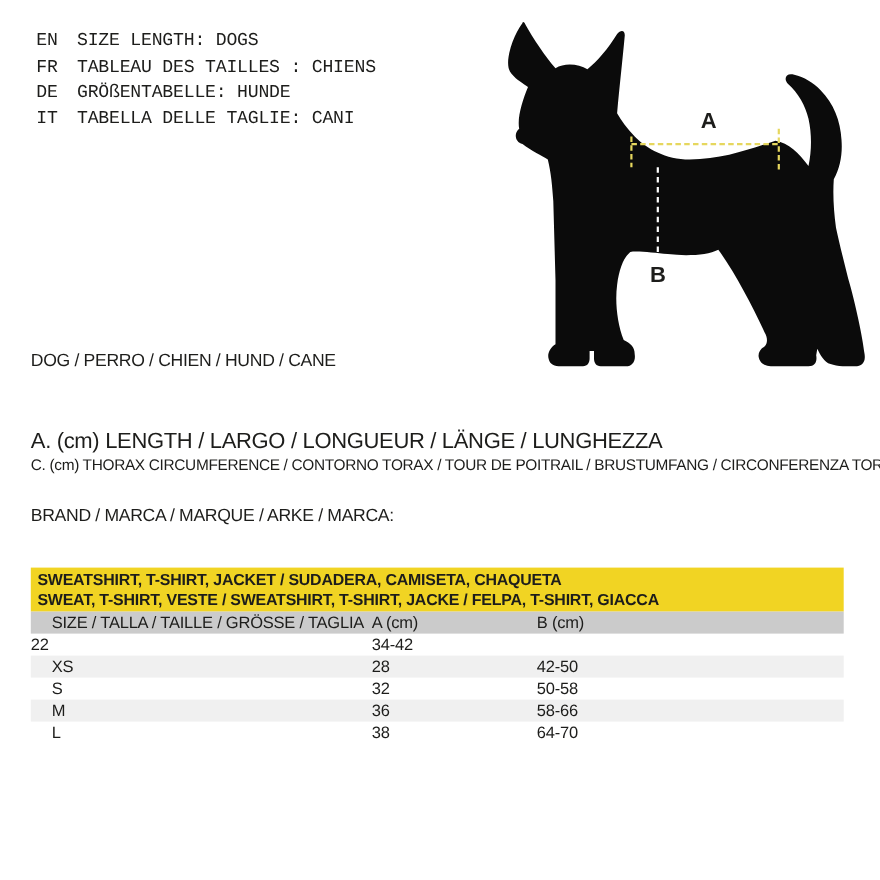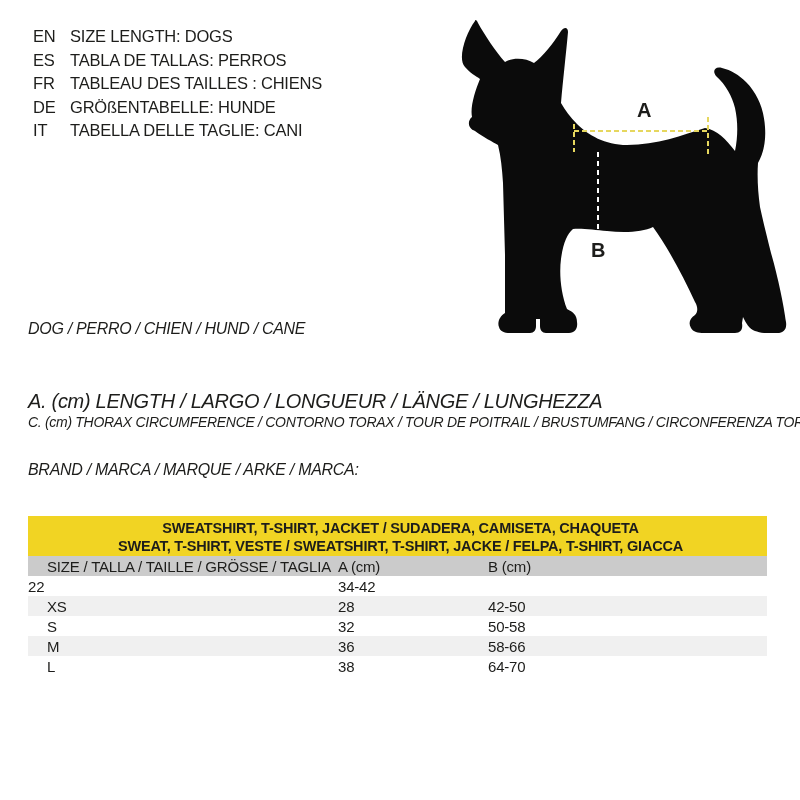--- a/index.html
+++ b/index.html
@@ -6,61 +6,57 @@
   body{
     width:800px;height:800px;position:relative;background:#fff;
     font-family:"Liberation Sans","DejaVu Sans",sans-serif;
     color:var(--ink,#1d1d1b);overflow:hidden;
     -webkit-font-smoothing:antialiased;
   }
   .abs{position:absolute;}
   
   .lang-block{left:33px;top:27px;}
   .lang-row{display:grid;grid-template-columns:37px auto;height:23.5px;
-    font-size:16.5px;font-weight:500;letter-spacing:-0.2px;white-space:nowrap;}
+    font-size:16.5px;font-weight:500;letter-spacing:-0.2px;white-space:nowrap;font-family:Liberation Mono, monospace;}
   
   .dog-figure{left:455px;top:15px;width:335px;height:325px;}
   .dog-figure svg{position:absolute;left:0;top:0;}
   .dog-path{fill:#0b0b0b;}
   .dash-y{stroke:var(--dash-yellow,#e6d75e);stroke-width:2;stroke-dasharray:5 3;fill:none;}
   .dash-w{stroke:#ffffff;stroke-width:2;stroke-dasharray:5 4;fill:none;}
   .diagram-label{position:absolute;width:28px;text-align:center;
     font-size:20px;font-weight:700;letter-spacing:-0.5px;}
   .label-a{left:175px;top:84px;}
   .label-b{left:129px;top:224px;}
   
-  .caption-line{left:28px;font-size:16px;letter-spacing:-0.3px;white-space:nowrap;font-style:italic;}
+  .caption-line{left:28px;font-size:16px;letter-spacing:-0.3px;white-space:nowrap;}
   .dog-caption{top:320px;}
   .measure-a{top:390px;font-size:20px;}
   .measure-c{top:414px;font-size:14px;letter-spacing:-0.3px;}
   .brand-line{top:461px;}
   
   .size-table{left:28px;top:516px;width:739px;}
   .table-title{background:var(--accent-yellow,#f1d423);height:40px;padding:3px 0 0 6px;
-    box-sizing:border-box;text-align:center;}
+    box-sizing:border-box;}
   .table-title div{font-size:14.5px;font-weight:700;line-height:18px;
     letter-spacing:-0.2px;white-space:nowrap;}
   .t-row{display:grid;grid-template-columns:310px 150px 98px auto;height:20px;
     align-items:center;font-size:15px;letter-spacing:-0.2px;}
   .t-row .c-size{padding-left:19px;text-align:left;white-space:nowrap;}
   .t-row .c-a,.t-row .c-b{}
   .t-head{background:var(--header-gray,#cbcbcb);}
   .t-row.alt{background:var(--alt-row-gray,#f0f0f0);}
 </style>
 </head>
 <body>
 
 <div class="abs lang-block">
   <div class="lang-row">
     <span>EN</span>
     <span>SIZE LENGTH: DOGS</span>
-  </div>
-  <div class="lang-row">
-    <span>ES</span>
-    <span>TABLA DE TALLAS: PERROS</span>
   </div>
   <div class="lang-row">
     <span>FR</span>
     <span>TABLEAU DES TAILLES : CHIENS</span>
   </div>
   <div class="lang-row">
     <span>DE</span>
     <span>GRÖßENTABELLE: HUNDE</span>
   </div>
   <div class="lang-row">

